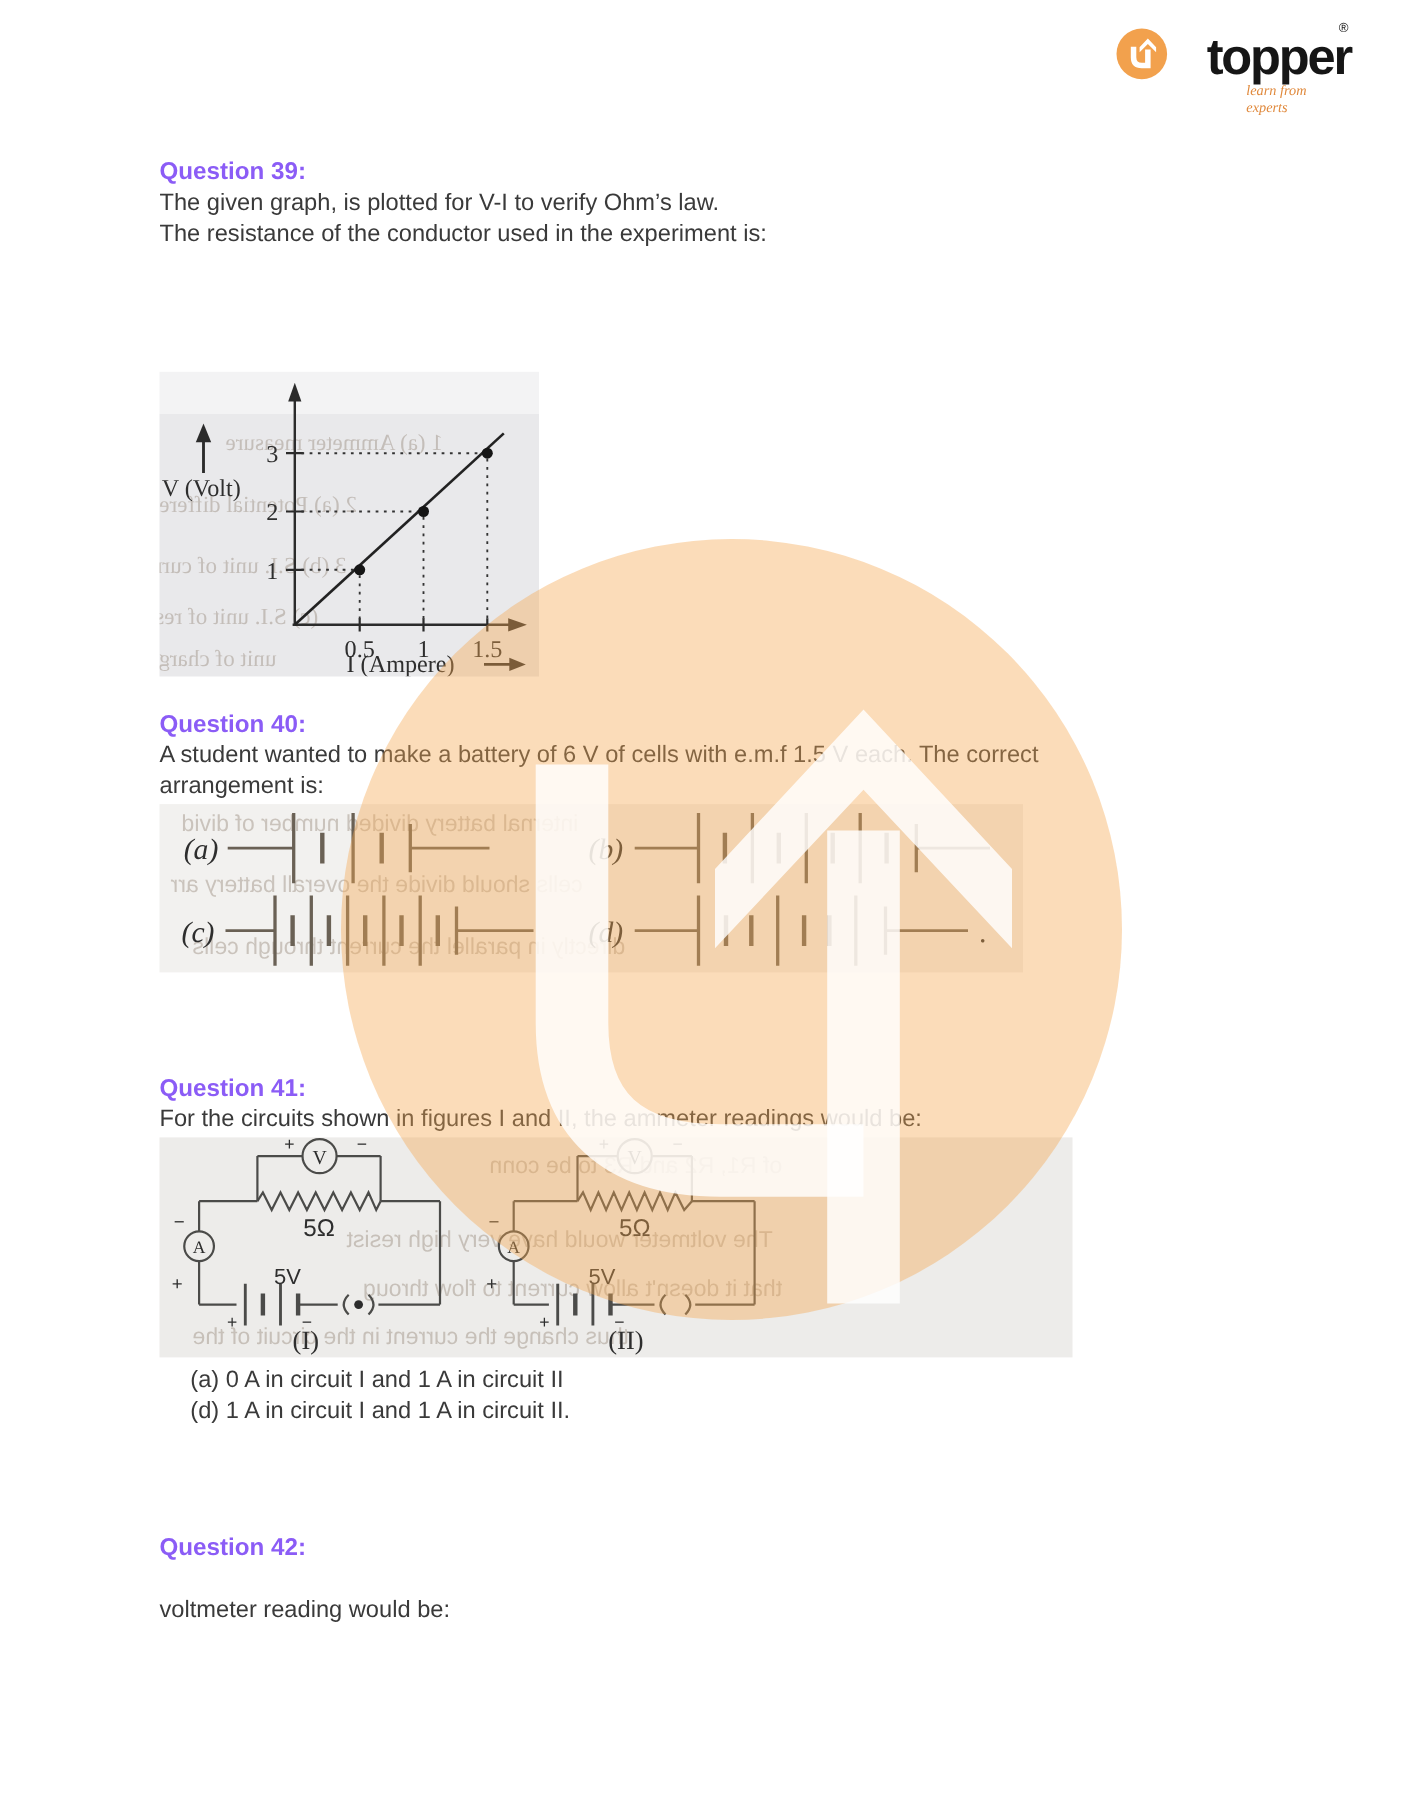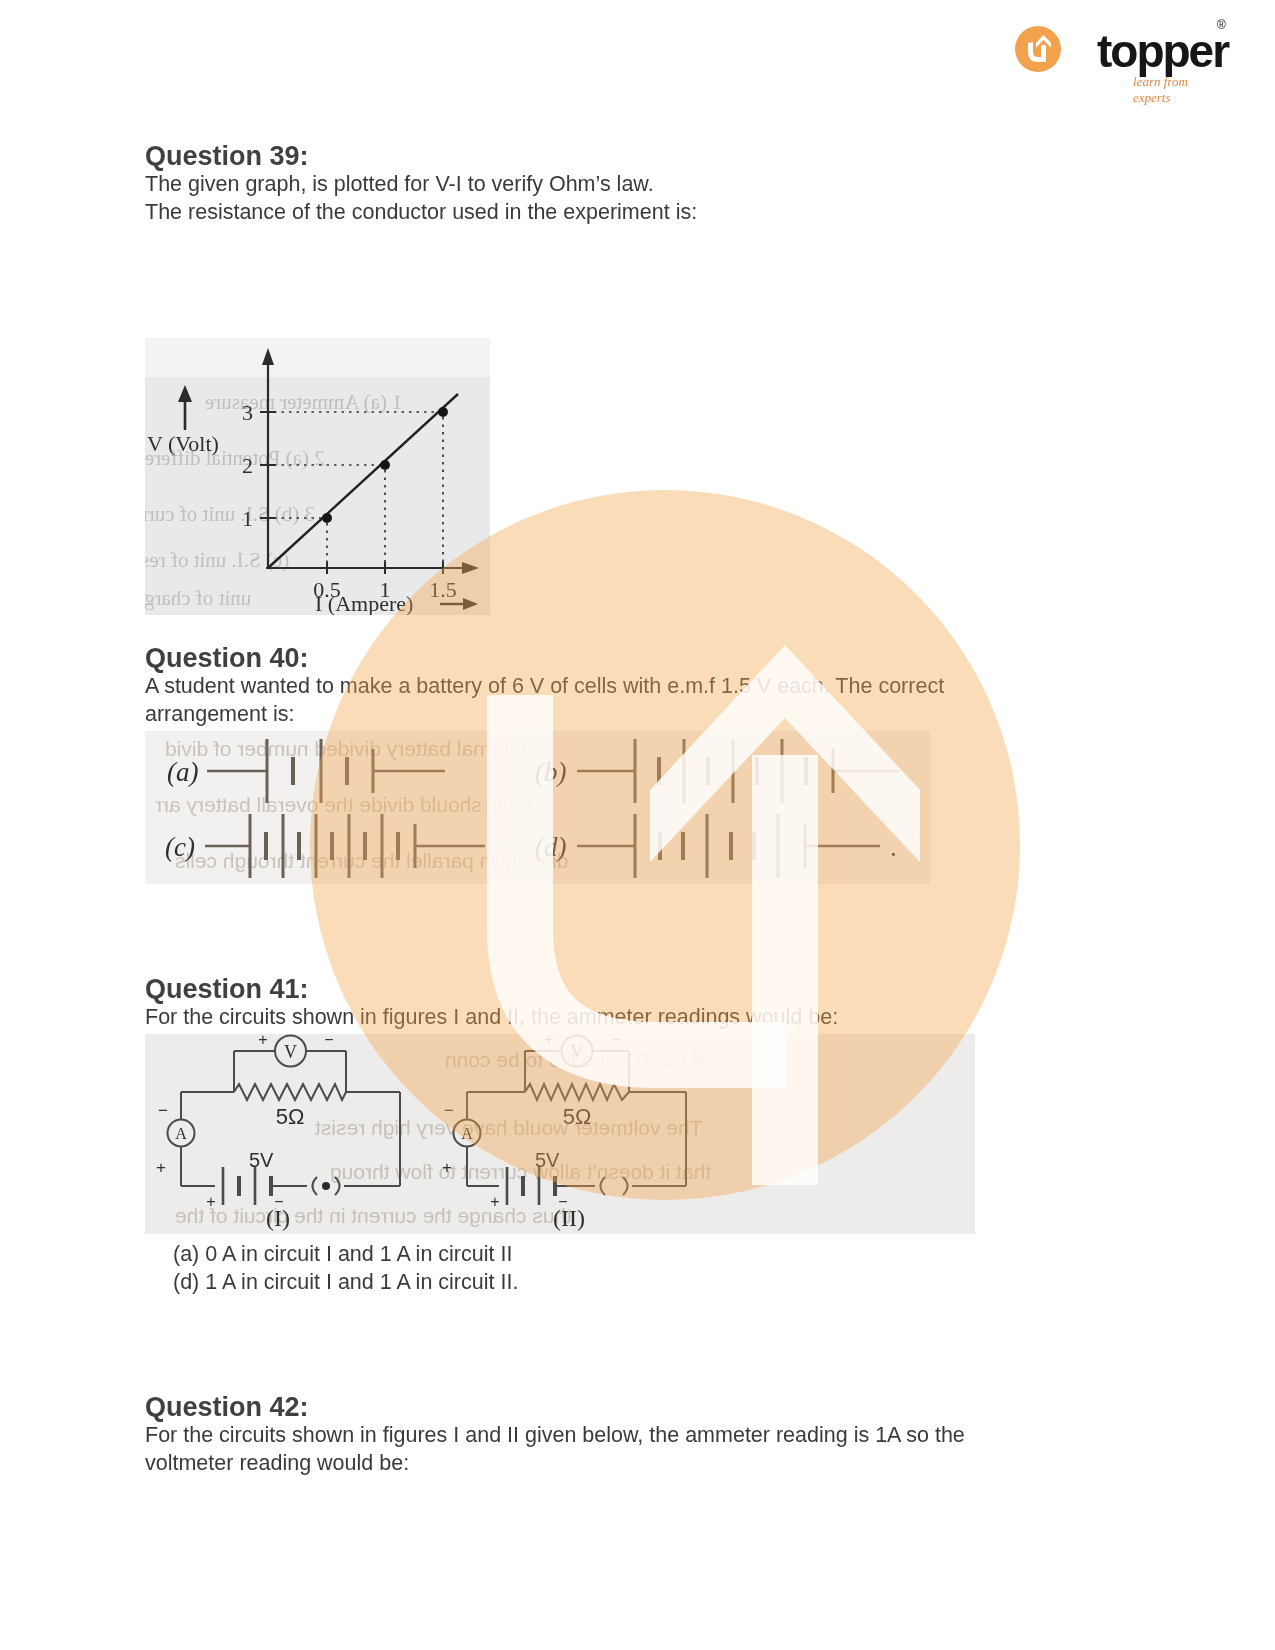--- a/index.html
+++ b/index.html
@@ -1,18 +1,18 @@
 <!DOCTYPE html>
 <html><head>
 <meta charset="utf-8">
 <style>
   html,body{margin:0;padding:0;background:#ffffff;}
   .page{position:relative;width:1275px;height:1650px;background:#ffffff;overflow:hidden;
         font-family:"Liberation Sans",sans-serif;color:#3a3a3a;}
-  .qh{position:absolute;left:145px;font-weight:bold;font-size:27px;line-height:26px;color:#404040;}
+  .qh{position:absolute;left:145px;font-weight:bold;font-size:22px;line-height:26px;color:#8b5cf6;}
   .tl{position:absolute;left:145px;font-size:21.5px;line-height:27px;color:#3a3a3a;white-space:nowrap;}
   .opts{position:absolute;left:145px;font-size:21.5px;line-height:28px;color:#3a3a3a;}
   .scan{position:absolute;overflow:hidden;}
   .scan-graph{background:linear-gradient(180deg,#f3f3f4 0 14%,#e9e9eb 14% 100%);}
   .scan-light{background:#f2f1ef;}
   .scan-circ{background:#edecea;}
   .bleed{position:absolute;transform:scaleX(-1);color:rgba(138,122,104,0.38);
          font-family:"Liberation Serif",serif;font-size:21px;white-space:nowrap;}
   .wm{position:absolute;left:0;top:0;pointer-events:none;z-index:40;}
   .logo{position:absolute;left:985px;top:16px;width:260px;height:80px;}
@@ -241,21 +241,20 @@
       <text x="424" y="192" text-anchor="middle" font-size="24">(II)</text>
     </svg>
   </div>
 
   <div class="opts" style="top:1240px;margin-left:28px;">
     <div>(a) 0 A in circuit I and 1 A in circuit II</div>
     <div>(d) 1 A in circuit I and 1 A in circuit II.</div>
   </div>
 
   <div class="qh" style="top:1394px;">Question 42:</div>
-  <div class="tl" style="top:1422px;">For the circuits shown in figures I and II given below, the ammeter reading is 1A so the</div>
   <div class="tl" style="top:1450px;">voltmeter reading would be:</div>
 
   <svg class="wm" width="1275" height="1650" viewBox="0 0 1275 1650">
     <circle cx="665" cy="845" r="355" fill="rgba(244,167,80,0.40)"></circle>
     <g fill="rgba(255,255,255,0.82)" stroke="none">
       <polygon points="785,645 920,790 920,862 785,718 650,862 650,790"></polygon>
       <rect x="752" y="755" width="66" height="430"></rect>
     </g>
     <path d="M 520 695 L 520 930 Q 520 1055 655 1055 L 785 1055" fill="none" stroke="rgba(255,255,255,0.82)" stroke-width="66"></path>
   </svg>

